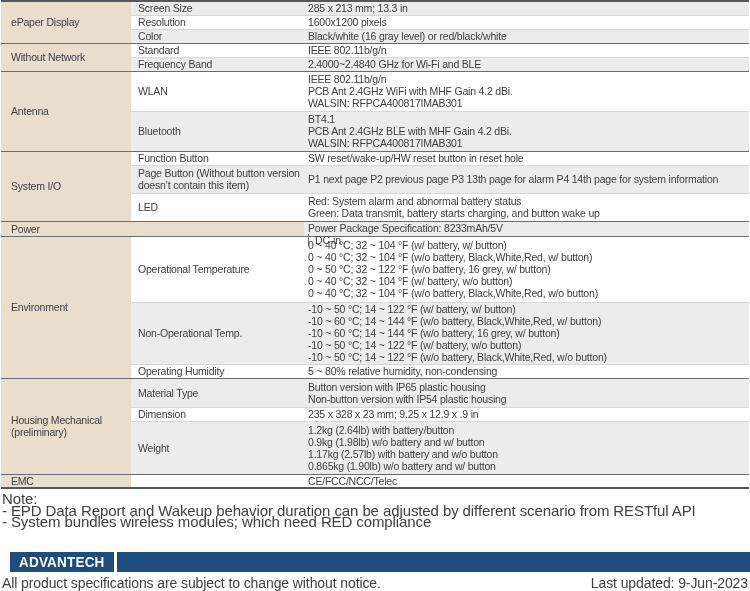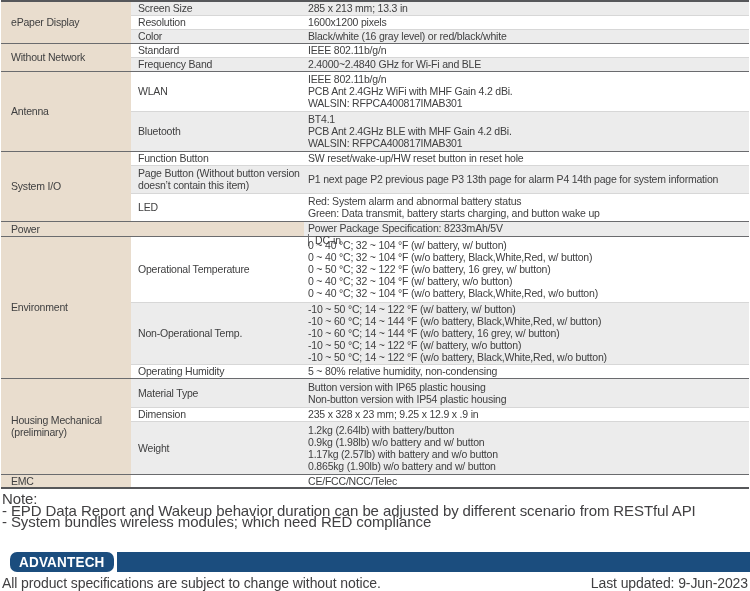--- a/index.html
+++ b/index.html
@@ -23,21 +23,21 @@
   tr.h14{height:14px;} tr.h28{height:28px;} tr.h29{height:29px;} tr.h40{height:40px;}
   tr.h53{height:53px;} tr.h62{height:62px;} tr.h66{height:66px;}
 
   .power-split{display:flex;align-items:stretch;height:14px;flex-direction:column;}
   .power-split .pleft{width:222px;display:flex;align-items:center;}
   .power-split .pright{flex:1;border-left:1px solid #6a6b6e;padding-left:6px;display:flex;align-items:center;}
 
   .notes{margin:4px 0 0 2px;font-size:15px;line-height:11.6px;letter-spacing:-0.1px;color:#414042;}
 
   .footer-bar{position:absolute;top:552px;left:10px;right:0;height:20px;display:flex;}
-  .logo-box{background:#1b4d7e;color:#ffffff;display:flex;align-items:center;padding:0 9px;border-radius:7px;}
+  .logo-box{background:#1b4d7e;color:#ffffff;display:flex;align-items:center;padding:0 9px;}
   .logo-text{font-weight:bold;font-size:13.5px;letter-spacing:0.2px;transform:scaleY(1.05);}
   .bar-rest{background:#1b4d7e;flex:1;margin-left:3px;}
   .footer-text{position:absolute;top:575px;left:2px;width:746px;display:flex;justify-content:space-between;font-size:14px;letter-spacing:-0.1px;color:#414042;}
 </style>
 </head>
 <body>
 
 <div class="page">
 
   <table class="spec">

